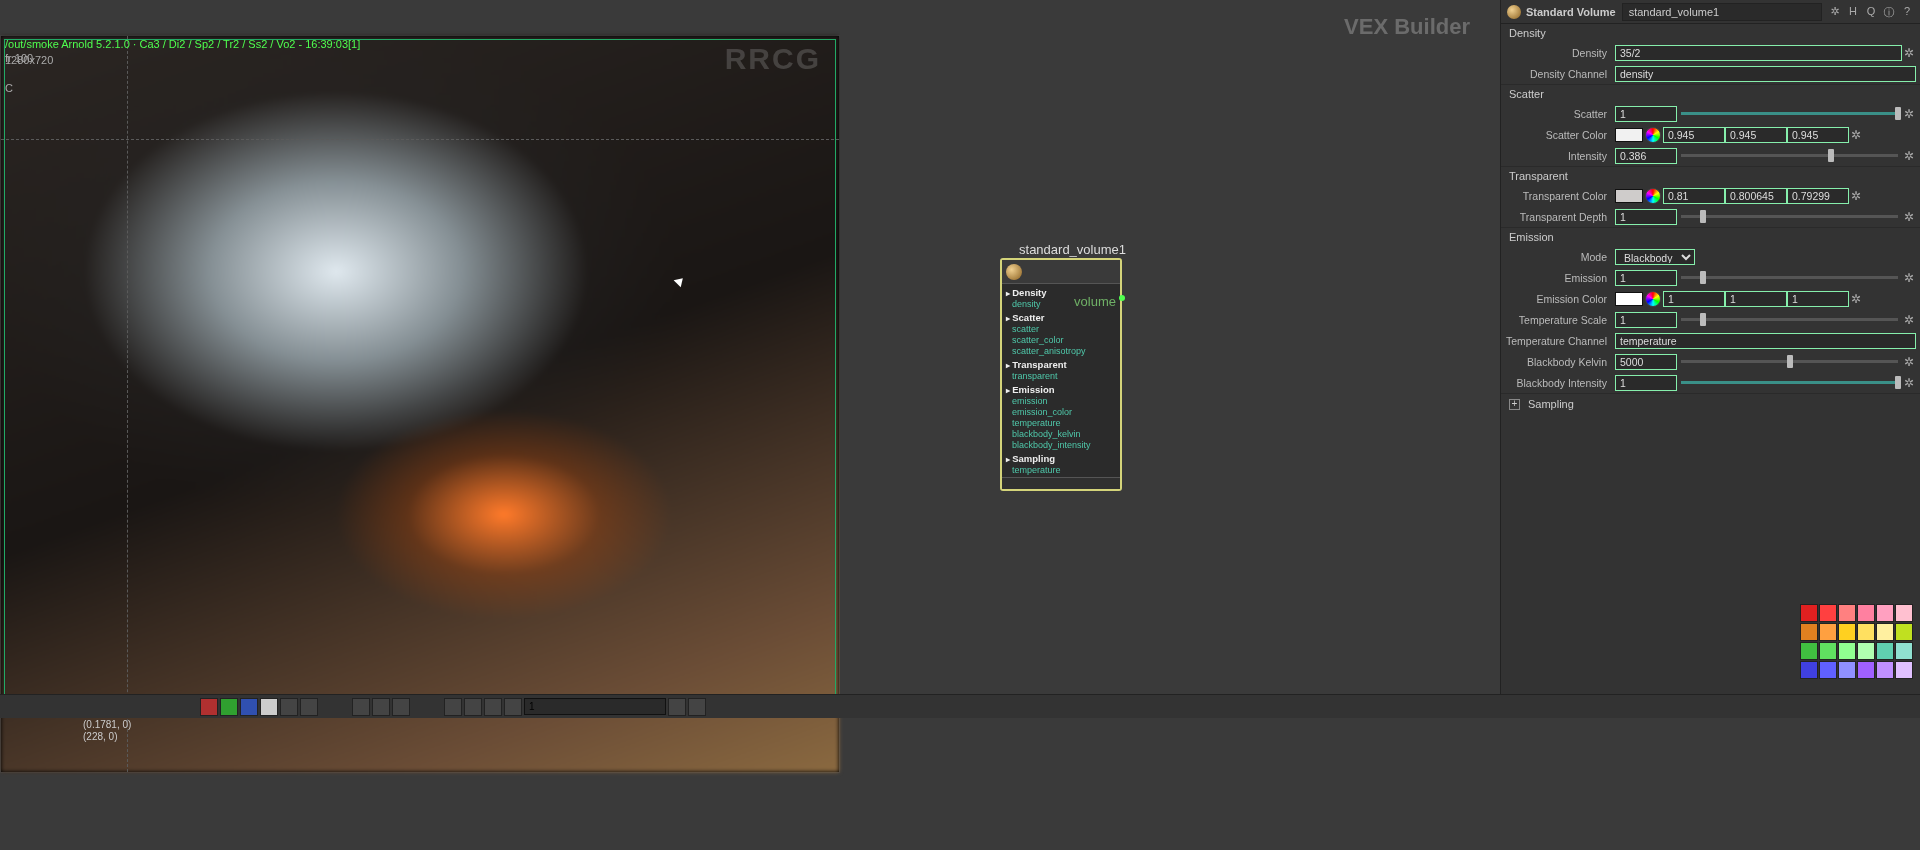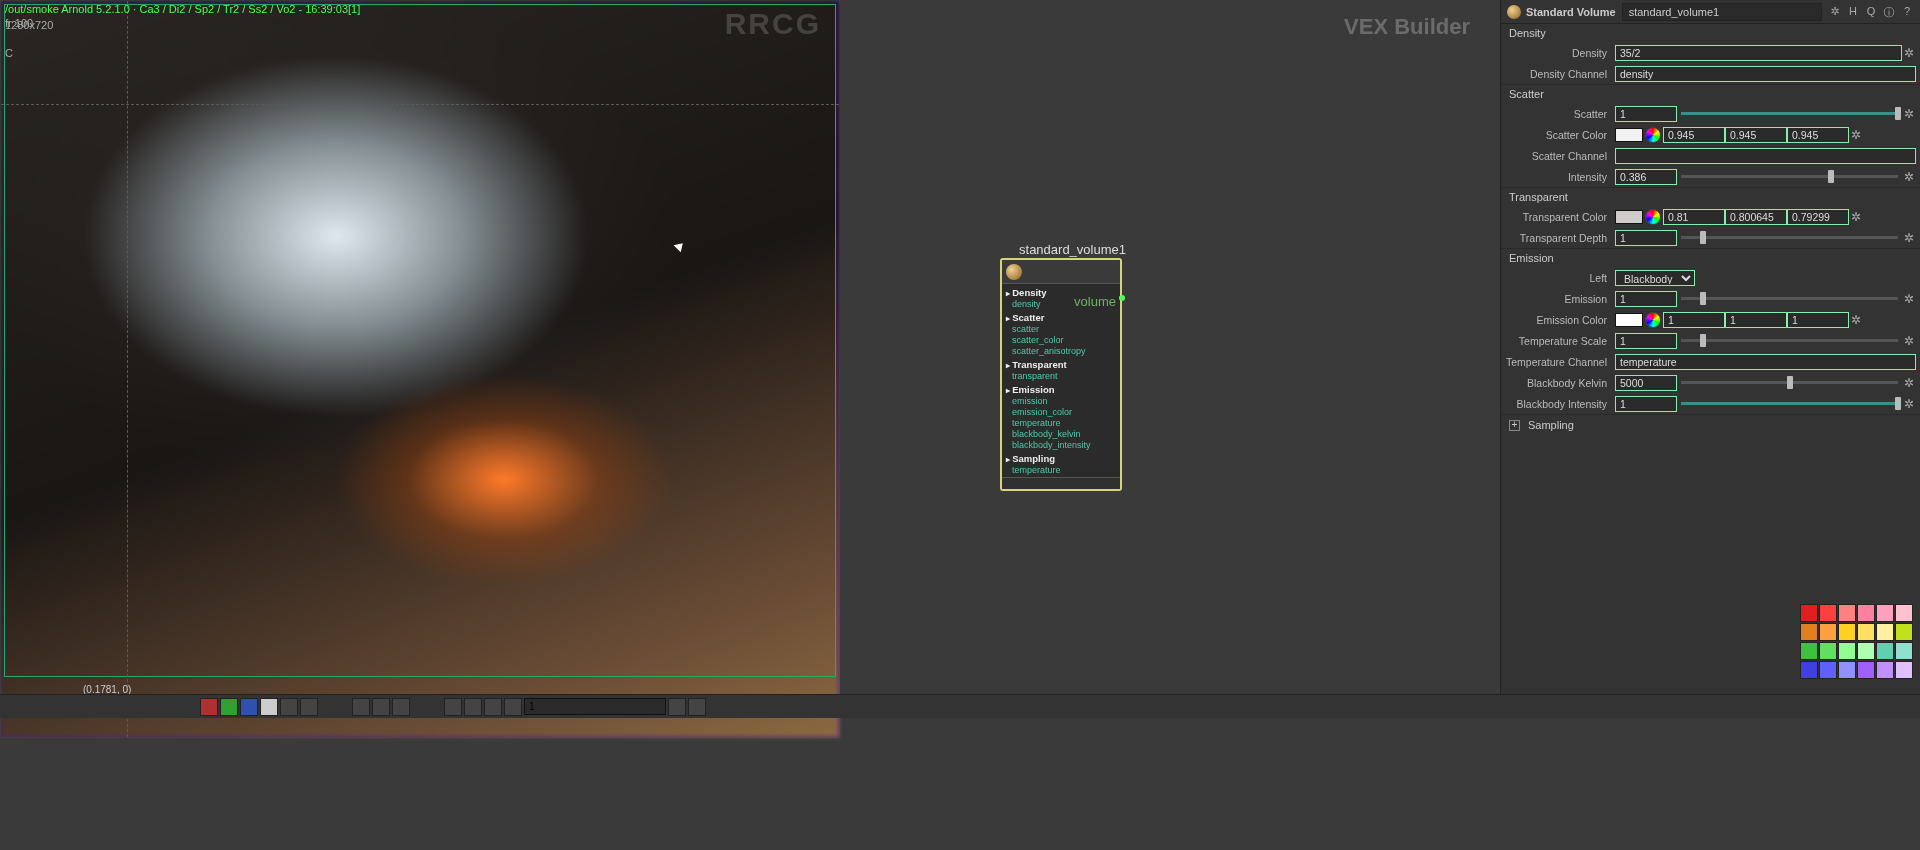--- a/index.html
+++ b/index.html
@@ -2,21 +2,21 @@
 <html><head>
 <meta charset="utf-8">
 <style>
   * { box-sizing: border-box; margin: 0; padding: 0; font-family: Arial, Helvetica, sans-serif; }
   body { background: #3a3a3a; color: #ccc; width: 1920px; height: 850px; overflow: hidden; position: relative; }
   
   
   .container { display: flex; height: 694px; }
   
   
-  .viewport-panel { width: 840px; height: 738px; background: #4c1d95; border: 1px solid #444; position: relative; }
+  .viewport-panel { width: 840px; height: 738px; background: #000000; border: 1px solid #444; position: relative; margin-top: 35px; }
   .viewport-header { position: absolute; top: 2px; left: 4px; color: #4fff4f; font-size: 11px; z-index: 2; }
   .viewport-sub { position: absolute; top: 18px; left: 4px; color: #aaa; font-size: 11px; z-index: 2; }
   .viewport-sub2 { position: absolute; top: 16px; left: 4px; color: #aaa; font-size: 11px; z-index: 2; }
   .viewport-sub3 { position: absolute; top: 46px; left: 4px; color: #aaa; font-size: 11px; z-index: 2; }
   .watermark { position: absolute; top: 6px; right: 18px; font-size: 30px; font-weight: bold; color: rgba(180,180,180,0.25); letter-spacing: 2px; z-index: 3; }
   .render-image { position: absolute; inset: 0; background:
       radial-gradient(ellipse 240px 150px at 60% 65%, #ff7a2a 0%, rgba(200,80,10,.3) 40%, transparent 70%),
       radial-gradient(ellipse 420px 300px at 40% 32%, #dfe8ee 0%, rgba(200,220,230,.6) 30%, rgba(40,40,40,.2) 60%, transparent 80%),
       linear-gradient(160deg, #2b2623 0%, #1a1614 50%, #6b4d36 85%, #8a6940 100%);
       filter: blur(2px);
@@ -192,24 +192,20 @@
       <div class="prow">
         <span class="plabel">Scatter Color</span>
         <span class="color-swatch" style="background:#f1f1f1"></span>
         <span class="color-btn"></span>
         <input class="pinput short" value="0.945" style="">
         <input class="pinput short" value="0.945" style="">
         <input class="pinput short" value="0.945" style="">
         <span class="gear">✲</span>
       </div>
       <div class="prow">
-        <span class="plabel">Scatter Channel</span>
-        <input class="pinput wide" value="" style="">
-      </div>
-      <div class="prow">
         <span class="plabel">Intensity</span>
         <input class="pinput short" value="0.386" style="">
         <div class="psliderwrap">
             <div class="pslider">
               <div class="phandle" style="left:69%"></div>
             </div>
           </div>
         <span class="gear">✲</span>
       </div>
     </div>
@@ -233,21 +229,21 @@
               <div class="phandle" style="left:10%"></div>
             </div>
           </div>
         <span class="gear">✲</span>
       </div>
     </div>
 
     <div class="section">
       <div class="section-title">Emission</div>
       <div class="prow">
-        <span class="plabel">Left</span>
+        <span class="plabel">Mode</span>
         <select class="pinput" style="width:80px"><option>Blackbody</option></select>
       </div>
       <div class="prow">
         <span class="plabel">Emission</span>
         <input class="pinput short" value="1" style="">
         <div class="psliderwrap">
             <div class="pslider">
               <div class="phandle" style="left:10%"></div>
             </div>
           </div>

